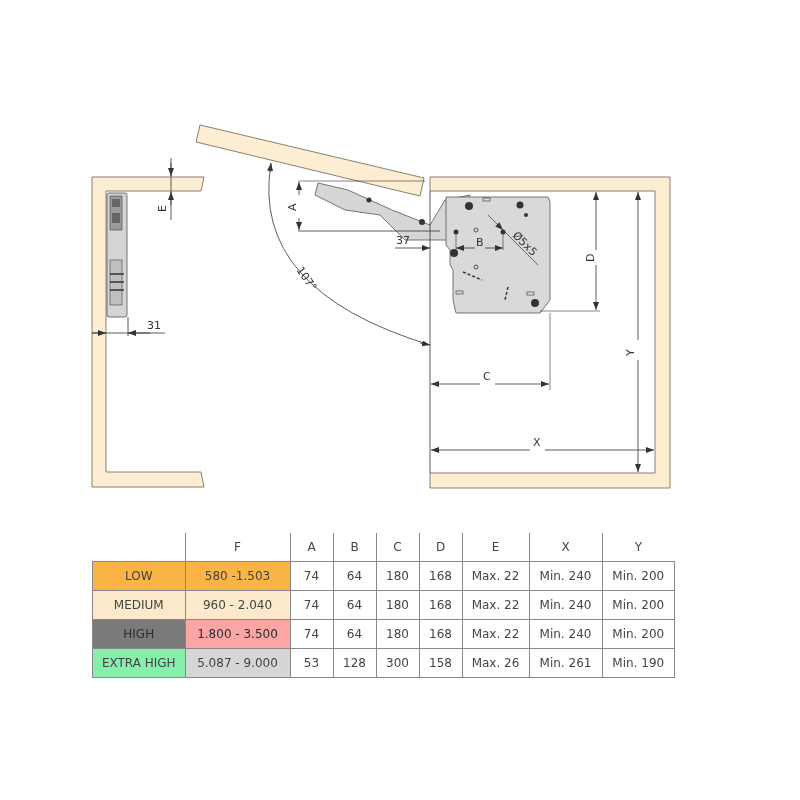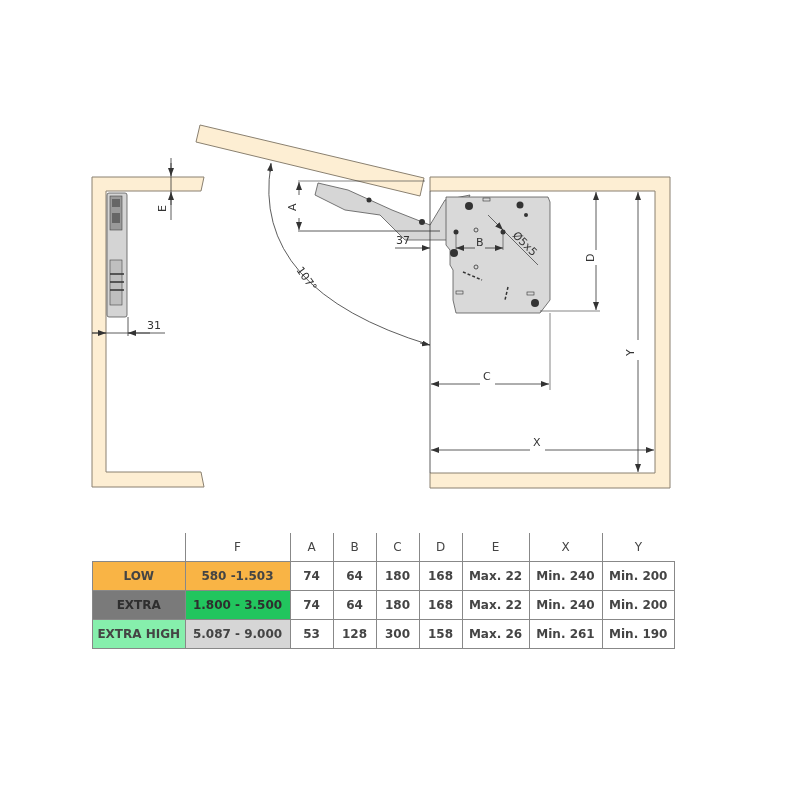--- a/index.html
+++ b/index.html
@@ -1,20 +1,20 @@
 <!DOCTYPE html>
 <html><head>
 <meta charset="utf-8">
 <style>
   html, body { margin: 0; padding: 0; background: #ffffff; }
   body { width: 800px; height: 800px; position: relative; overflow: hidden; font-family: "DejaVu Sans", sans-serif; }
   #drawing { position: absolute; left: 0; top: 0; width: 800px; height: 520px; }
   .lbl { font-family: "DejaVu Sans", sans-serif; font-size: 11px; fill: #333; }
   table.spec { position: absolute; left: 92px; top: 533px; border-collapse: collapse; font-family: "DejaVu Sans", sans-serif; font-size: 12px; color: #444; }
-  table.spec th, table.spec td { text-align: center; padding: 0; height: 28px; border: 1px solid #888; font-weight: bold; }
+  table.spec th, table.spec td { text-align: center; padding: 0; height: 28px; border: 1px solid #888; }
   table.spec th { font-weight: normal; border-top: none; height: 28px; }
   table.spec th.corner { border-left: none; }
   table.spec th:last-child { border-right: none; }
   .c0 { width: 92px; } .c1 { width: 104px; } .c2 { width: 42px; } .c3 { width: 42px; } .c4 { width: 42px; } .c5 { width: 42px; }
   .c6 { width: 66px; } .c7 { width: 72px; } .c8 { width: 72px; }
 </style>
 </head>
 <body>
 
 <svg id="drawing" viewBox="0 0 800 520" xmlns="http://www.w3.org/2000/svg">
@@ -168,22 +168,33 @@
       <td style="background:#f9b445">580 -1.503</td>
       <td>74</td>
       <td>64</td>
       <td>180</td>
       <td>168</td>
       <td>Max. 22</td>
       <td>Min. 240</td>
       <td>Min. 200</td>
     </tr>
     <tr>
-      <td style="background:#7a7a7a;color:#2e2e2e">EXTRA</td>
-      <td style="background:#22c55e;color:#2e2e2e">1.800 - 3.500</td>
+      <td style="background:#fde9cc">MEDIUM</td>
+      <td style="background:#fde9cc">960 - 2.040</td>
+      <td>74</td>
+      <td>64</td>
+      <td>180</td>
+      <td>168</td>
+      <td>Max. 22</td>
+      <td>Min. 240</td>
+      <td>Min. 200</td>
+    </tr>
+    <tr>
+      <td style="background:#7a7a7a;color:#2e2e2e">HIGH</td>
+      <td style="background:#fca5a5;color:#2e2e2e">1.800 - 3.500</td>
       <td>74</td>
       <td>64</td>
       <td>180</td>
       <td>168</td>
       <td>Max. 22</td>
       <td>Min. 240</td>
       <td>Min. 200</td>
     </tr>
     <tr>
       <td style="background:#86efac">EXTRA HIGH</td>

